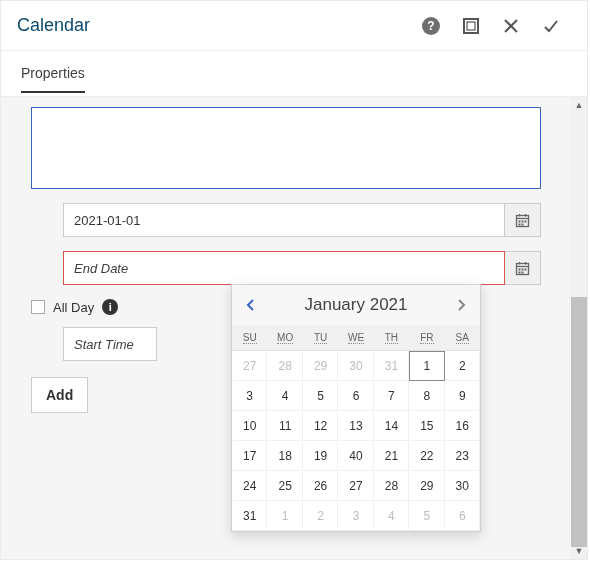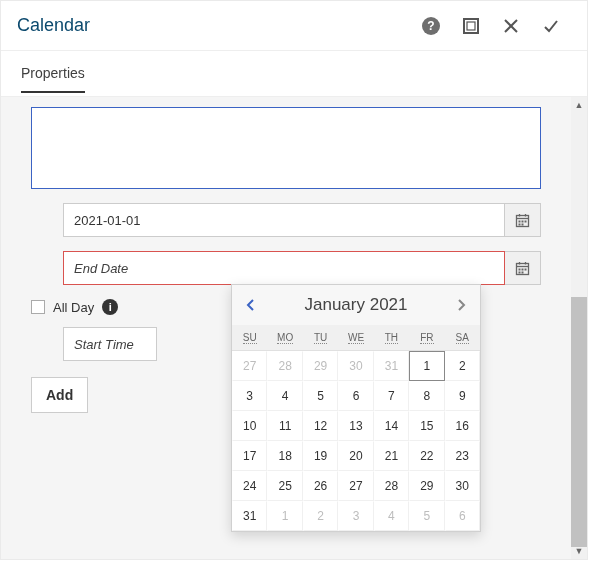--- a/index.html
+++ b/index.html
@@ -360,21 +360,21 @@
         <div class="dp-cell">10</div>
         <div class="dp-cell">11</div>
         <div class="dp-cell">12</div>
         <div class="dp-cell">13</div>
         <div class="dp-cell">14</div>
         <div class="dp-cell">15</div>
         <div class="dp-cell">16</div>
         <div class="dp-cell">17</div>
         <div class="dp-cell">18</div>
         <div class="dp-cell">19</div>
-        <div class="dp-cell">20</div>
+        <div class="dp-cell">40</div>
         <div class="dp-cell">21</div>
         <div class="dp-cell">22</div>
         <div class="dp-cell">23</div>
         <div class="dp-cell">24</div>
         <div class="dp-cell">25</div>
         <div class="dp-cell">26</div>
         <div class="dp-cell">27</div>
         <div class="dp-cell">28</div>
         <div class="dp-cell">29</div>
         <div class="dp-cell">30</div>

